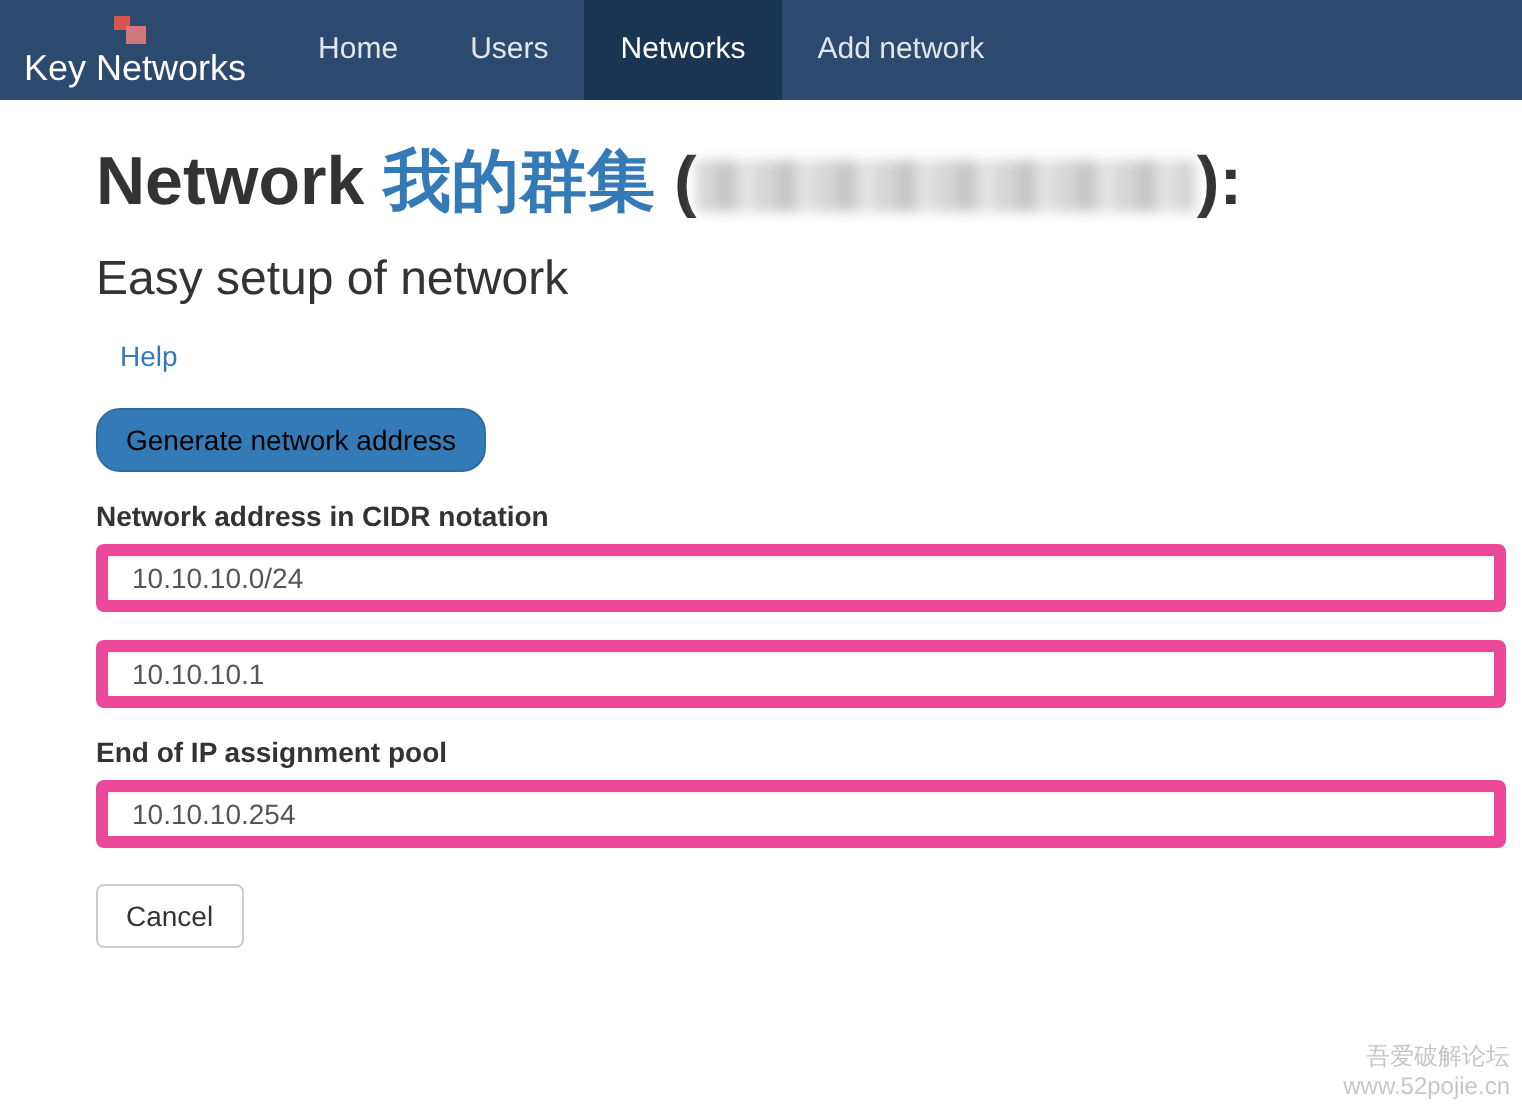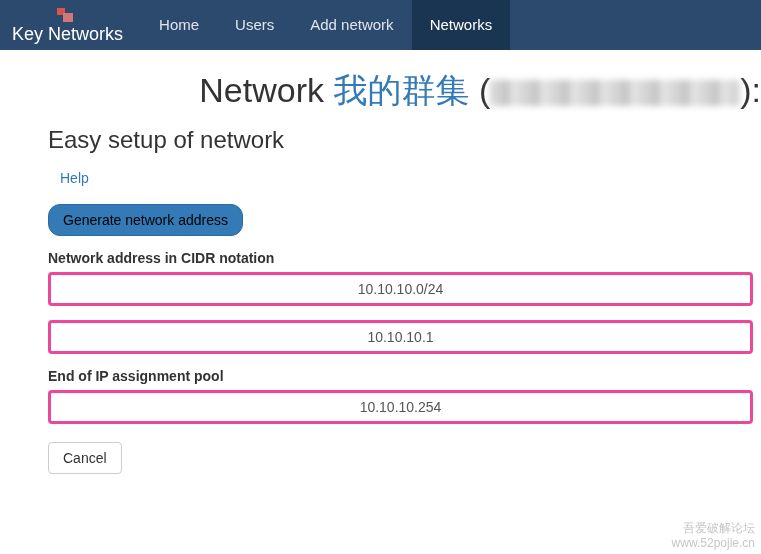--- a/index.html
+++ b/index.html
@@ -50,24 +50,23 @@
     }
     .nav-item.active {
       background: #1a3552;
       color: #fff;
     }
     .container {
       padding: 18px 0 0 48px;
     }
     h1.page-title {
       font-size: 34px;
-      font-weight: 400;
+      font-weight: 700;
       color: #333;
       margin-bottom: 12px;
-      text-align: right;
     }
     h1 .link-part {
       color: #337ab7;
     }
     .blur-box {
       display: inline-block;
       width: 250px;
       height: 26px;
       background: repeating-linear-gradient(90deg, #d6d6d6 0 10px, #c8c8c8 10px 20px, #e2e2e2 20px 30px);
       filter: blur(3px);
@@ -117,24 +116,23 @@
       display: block;
       margin-bottom: 6px;
     }
     .form-control {
       width: 100%;
       height: 34px;
       padding: 6px 12px;
       font-size: 14px;
       color: #555;
       background: #fff;
-      border: 3px solid #ec4899;
+      border: 6px solid #ec4899;
       border-radius: 4px;
       box-shadow: inset 0 1px 1px rgba(0,0,0,.06);
-      text-align: center;
     }
     .button-row {
       margin-top: 18px;
       display: flex;
       gap: 10px;
     }
     .watermark {
       position: absolute;
       right: 6px;
       bottom: 4px;
@@ -153,22 +151,22 @@
     <span class="logo-icon">
       <svg width="20" height="18" viewBox="0 0 20 18">
         <path d="M2 2 L10 2 L10 9 L2 9 Z" fill="#d9534f"></path>
         <path d="M8 7 L18 7 L18 16 L8 16 Z" fill="#e27c79" opacity="0.9"></path>
       </svg>
     </span>
     <span>Key Networks</span>
   </a>
   <a class="nav-item">Home</a>
   <a class="nav-item">Users</a>
+  <a class="nav-item active">Networks</a>
   <a class="nav-item">Add network</a>
-  <a class="nav-item active">Networks</a>
 </div>
 
 <div class="container">
 
   <h1 class="page-title">
     <span>Network </span><a class="link-part">我的群集</a><span> (</span><span class="blur-box"></span><span>):</span>
   </h1>
 
   <h3 class="subtitle">Easy setup of network</h3>
 

